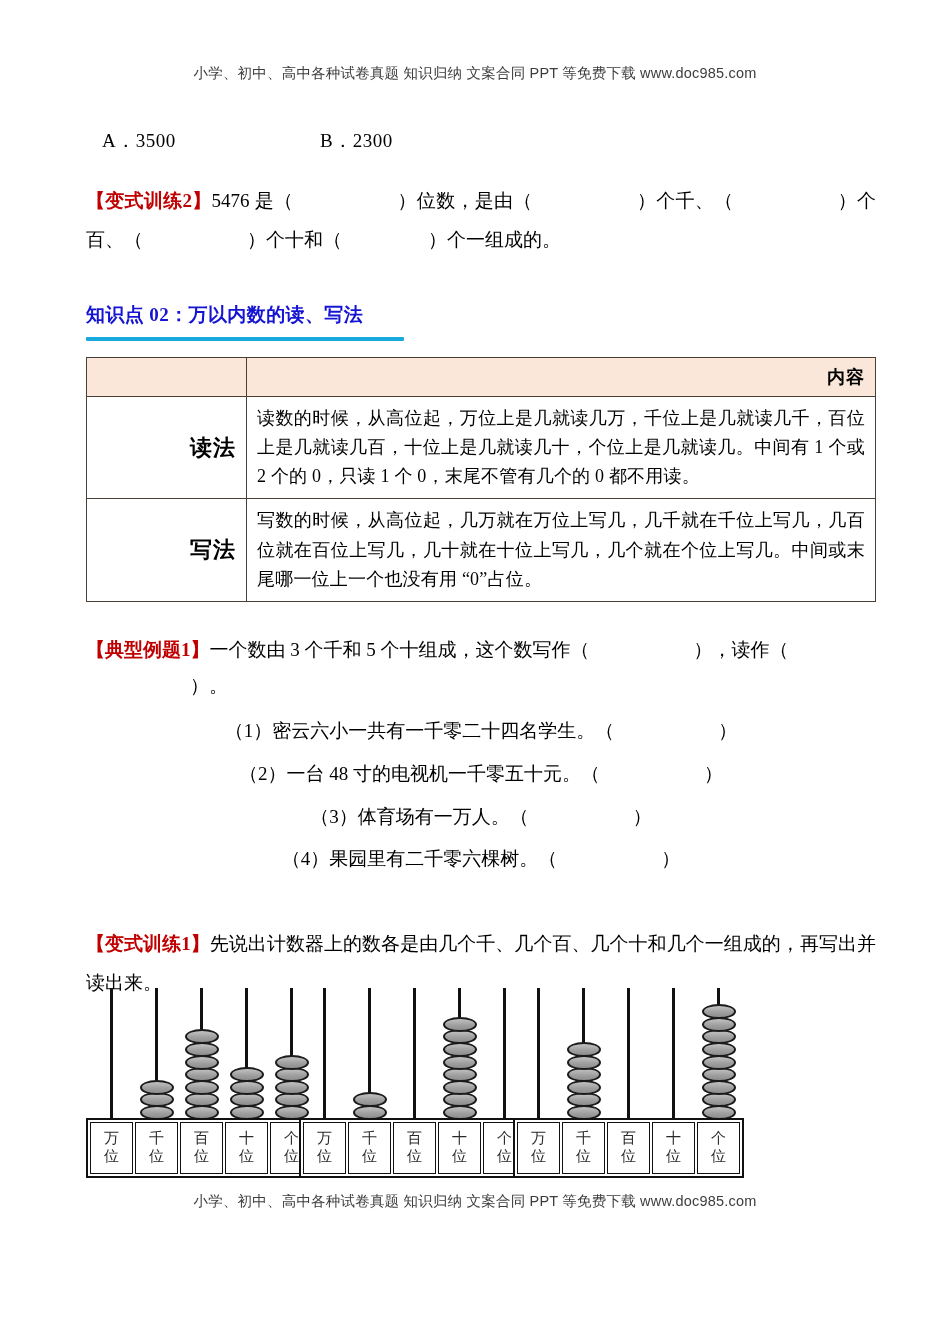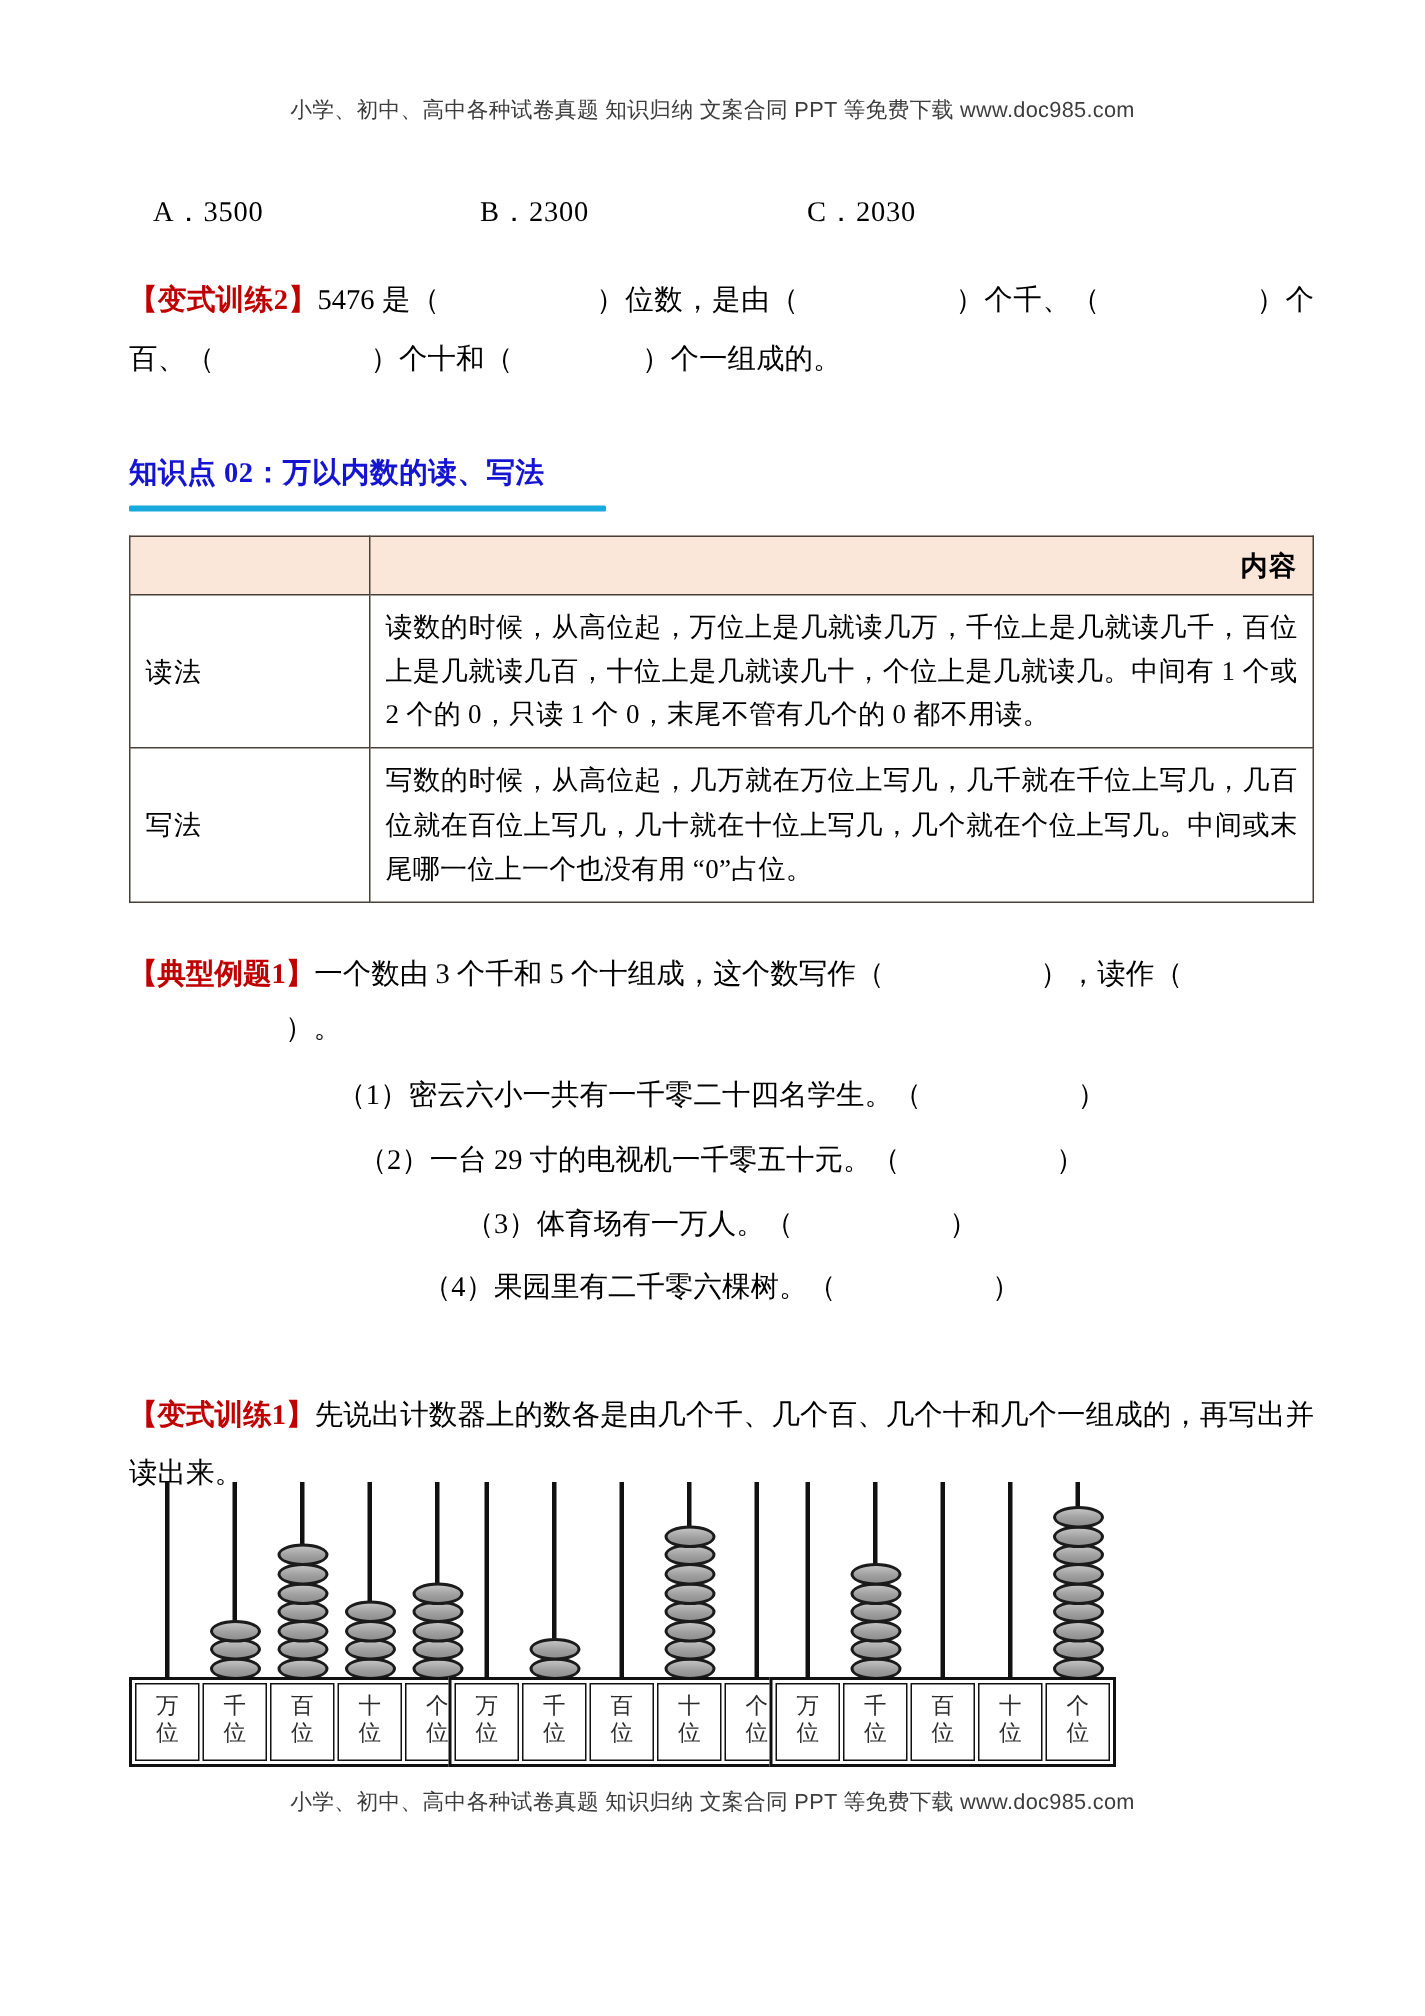--- a/index.html
+++ b/index.html
@@ -81,23 +81,23 @@
   .th-blank { width: 160px; background: #fae7d9; }
   .th-content {
     background: #fae7d9;
     text-align: right;
     font-weight: bold;
     font-size: 18px;
     letter-spacing: 1px;
   }
   .row-label {
     width: 160px;
-    text-align: left;
-    font-weight: normal;
-    font-size: 18px;
+    text-align: right;
+    font-weight: bold;
+    font-size: 22px;
     letter-spacing: 1px;
   }
   .row-body {
     font-size: 18px;
     line-height: 1.62;
     text-align: justify;
     letter-spacing: 0.2px;
   }
 
   .ex-line { font-size: 19px; margin-top: 30px; line-height: 1.9; }
@@ -162,21 +162,20 @@
 
 <div class="page">
 
   <div class="header-band hdr-footer">小学、初中、高中各种试卷真题 知识归纳 文案合同 PPT 等免费下载   www.doc985.com</div>
 
   <div class="content">
 
     <div class="choices">
       <div class="choice">A．3500</div>
       <div class="choice">B．2300</div>
-      <div class="choice">C．2030</div>
     </div>
 
     <div class="qline">
       <span class="tag">【变式训练2】</span><span>5476 是（</span><span class="blank-lg"></span><span>）位数，是由（</span><span class="blank-lg"></span><span>）个千、（</span><span class="blank-lg"></span><span>）个百、（</span><span class="blank-lg"></span><span>）个十和（</span><span class="blank-md"></span><span>）个一组成的。</span>
     </div>
 
     <div class="kp-head">
       <div class="kp-title">知识点 02：万以内数的读、写法</div>
       <div class="kp-rule"></div>
     </div>
@@ -198,21 +197,21 @@
     </tbody>
       </table>
 
     <div class="ex-line">
       <span class="tag">【典型例题1】</span><span>一个数由 3 个千和 5 个十组成，这个数写作（</span><span class="blank-lg"></span><span>），读作（</span><span class="blank-lg"></span><span>）。</span>
     </div>
 
 
     <div class="sub-list">
       <div class="sub-item"><span>（1）</span><span>密云六小一共有一千零二十四名学生。（</span><span class="blank-lg"></span><span>）</span></div>
-      <div class="sub-item"><span>（2）</span><span>一台 29 寸的电视机一千零五十元。（</span><span class="blank-lg"></span><span>）</span></div>
+      <div class="sub-item"><span>（2）</span><span>一台 48 寸的电视机一千零五十元。（</span><span class="blank-lg"></span><span>）</span></div>
       <div class="sub-item"><span>（3）</span><span>体育场有一万人。（</span><span class="blank-lg"></span><span>）</span></div>
       <div class="sub-item"><span>（4）</span><span>果园里有二千零六棵树。（</span><span class="blank-lg"></span><span>）</span></div>
     </div>
 
     <div class="vt-block">
       <span class="tag">【变式训练1】</span><span>先说出计数器上的数各是由几个千、几个百、几个十和几个一组成的，再写出并读出来。</span>
     </div>
 
   </div>
 

